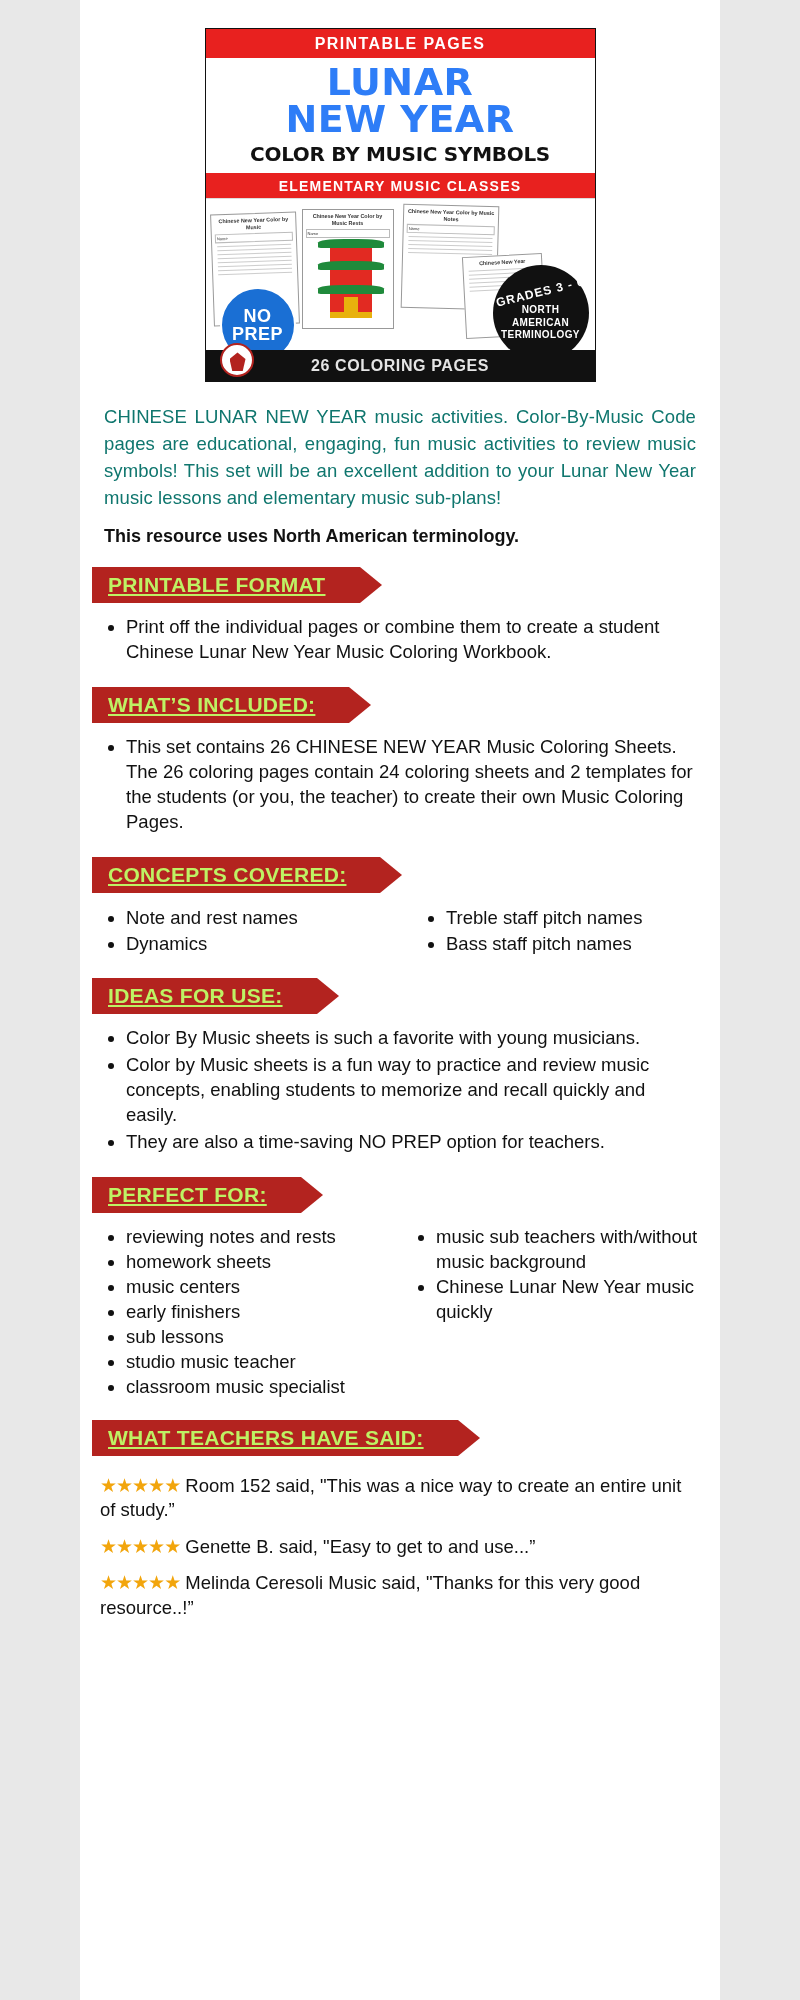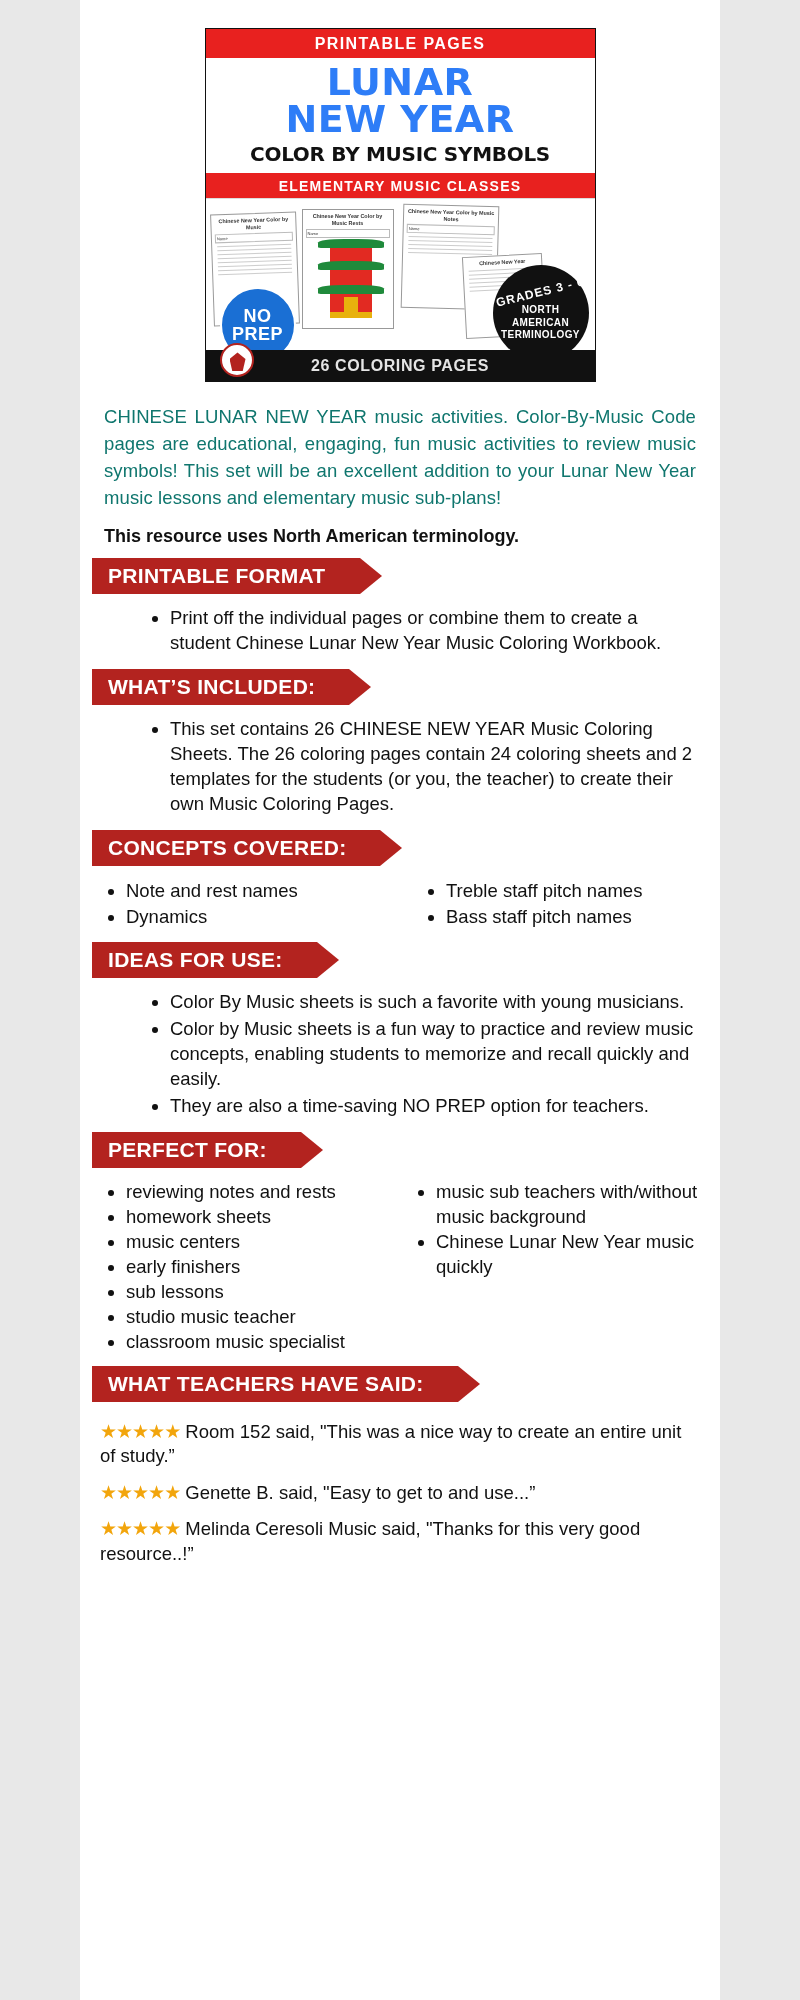--- a/index.html
+++ b/index.html
@@ -143,47 +143,48 @@
     margin: 14px 24px 0 24px;
     font-size: 18px;
     font-weight: bold;
     color: #111;
   }
 
   
   .ribbon {
     position: relative;
     background: #b3231f;
-    color: #ffffff;
+    color: #bef264;
     font-weight: bold;
     font-size: 21px;
     letter-spacing: .3px;
     padding: 6px 34px 6px 16px;
     display: inline-block;
-    margin: 11px 0 6px 0;
+    margin: 20px 0 6px 0;
+    text-decoration: underline;
   }
   .ribbon:after {
     content: "";
     position: absolute;
     right: -22px; top: 0;
     width: 0; height: 0;
     border-top: 18px solid transparent;
     border-bottom: 18px solid transparent;
     border-left: 22px solid #b3231f;
   }
   .ribbon-wrap { padding-left: 12px; }
 
   ul.bullets {
     margin: 6px 24px 0 46px;
     padding: 0;
     font-size: 18.5px;
     line-height: 1.35;
     color: #111;
   }
-  ul.bullets li { margin-bottom: 2px; margin-left: 44px; }
+  ul.bullets li { margin-bottom: 2px; }
 
   .two-col {
     display: flex;
     gap: 0px;
     margin-top: 6px;
   }
   .two-col ul {
     margin: 0 0 0 46px;
     padding: 0;
     font-size: 18.5px;

